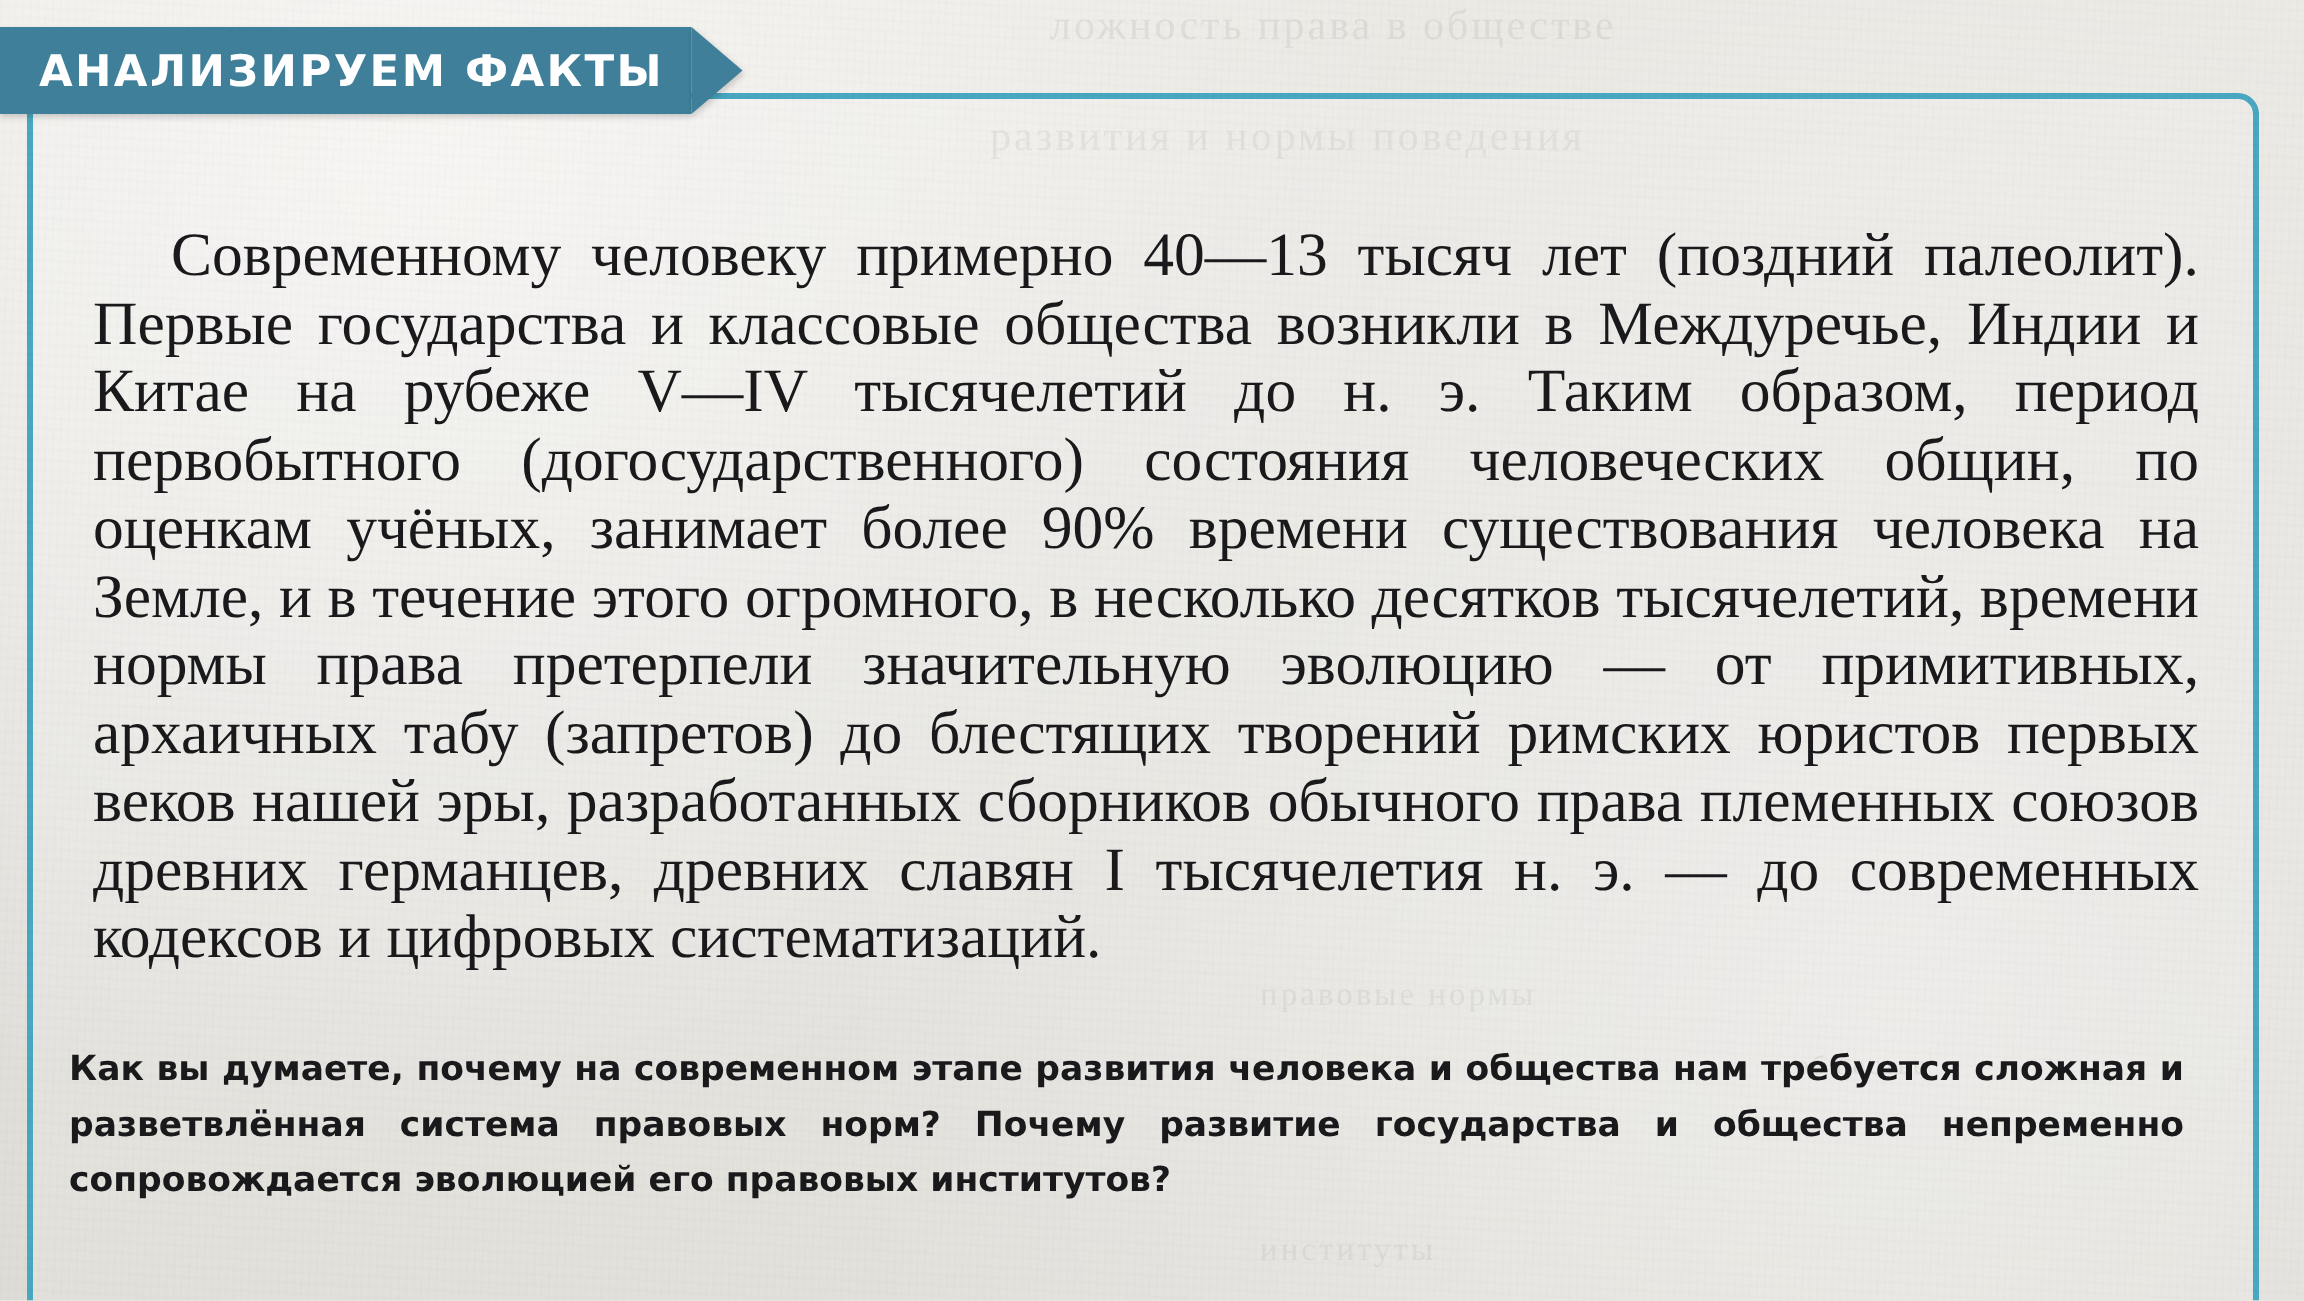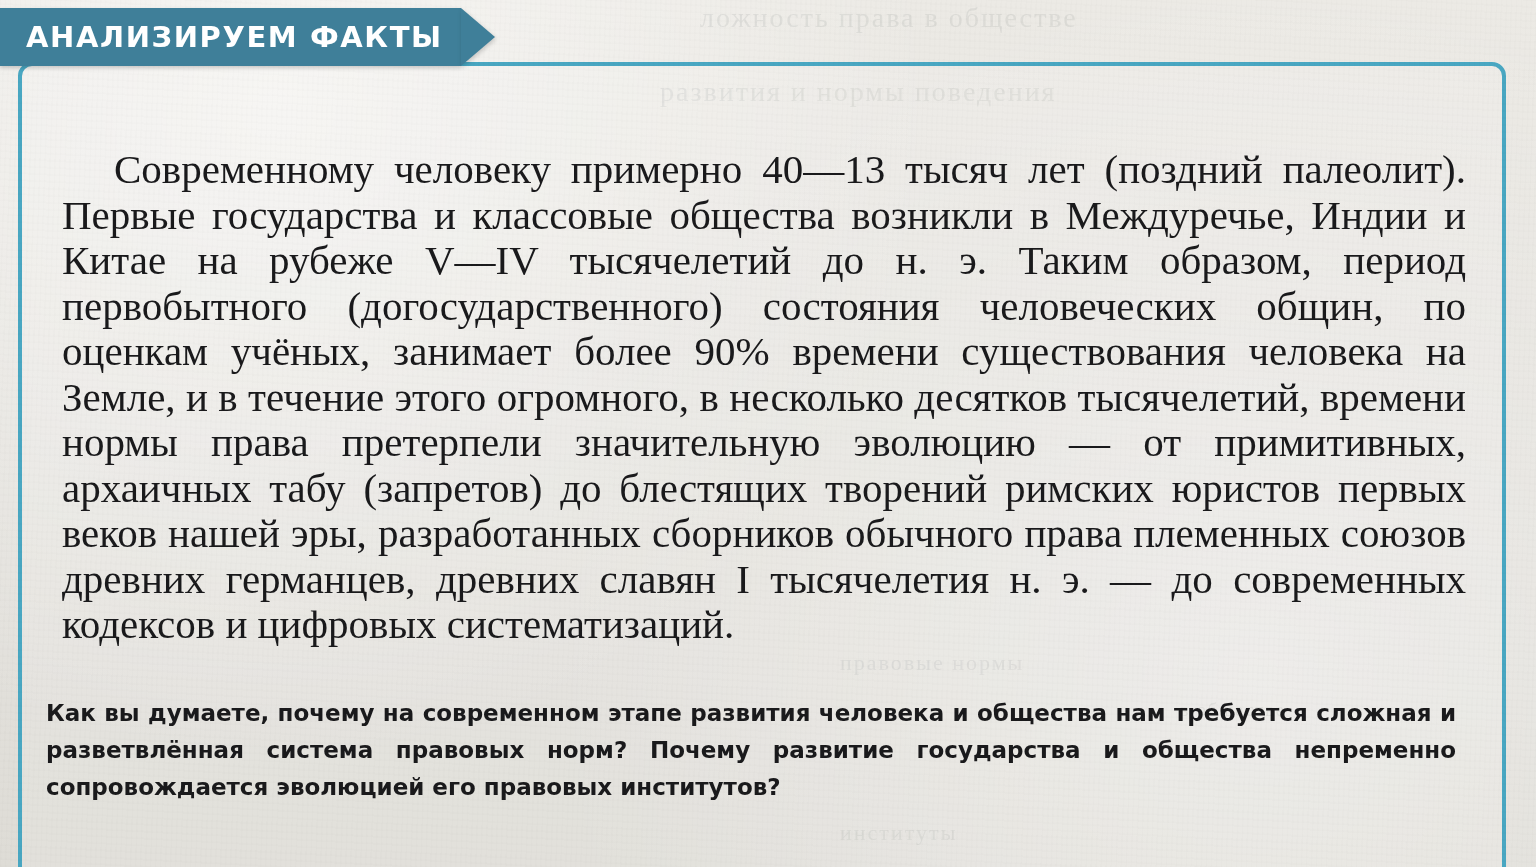--- a/index.html
+++ b/index.html
@@ -62,21 +62,21 @@
     border: 4px solid #49a7c2;
     border-radius: 14px;
     box-sizing: border-box;
     background: rgba(255,255,255,0.12);
   }
 
   
   .banner {
     position: absolute;
     left: 0;
-    top: 8px;
+    top: 18px;
     height: 58px;
     display: flex;
     align-items: center;
     z-index: 5;
   }
   .banner-body {
     background: #3f7f99;
     height: 58px;
     display: flex;
     align-items: center;

